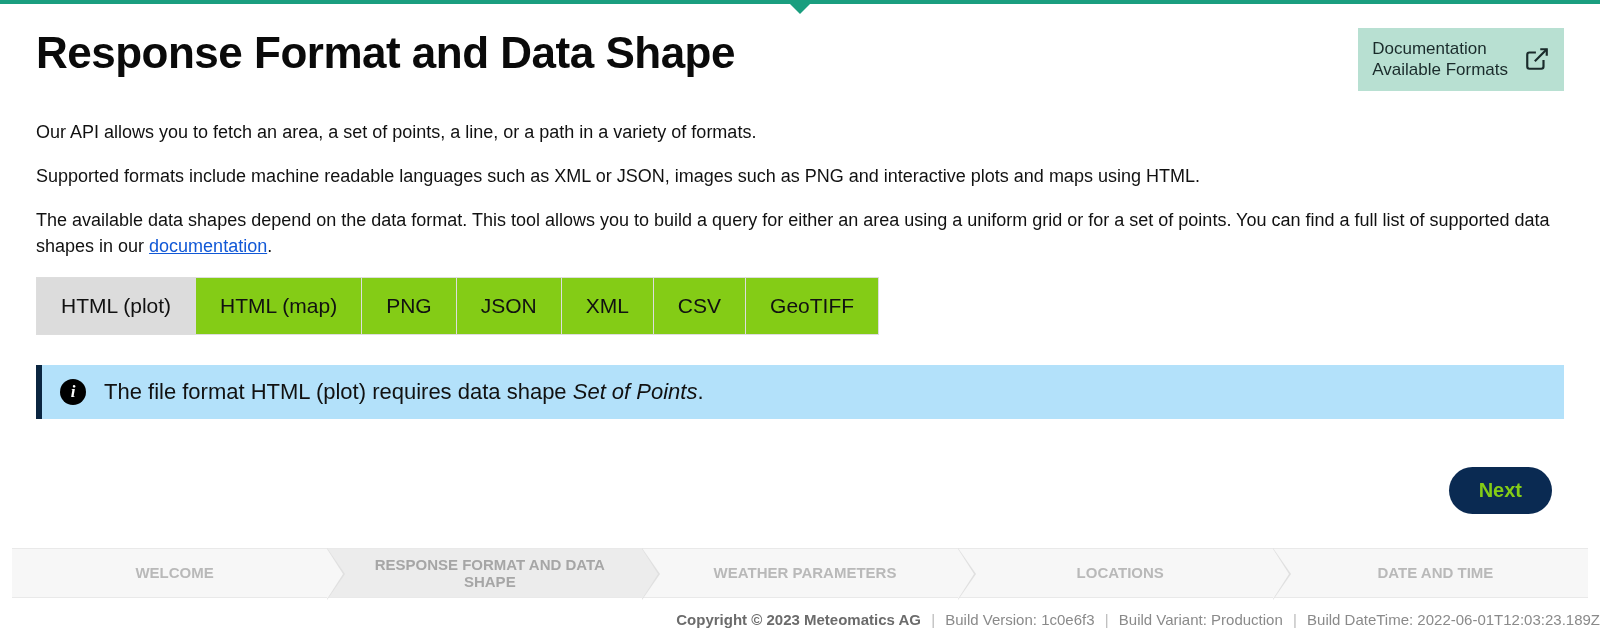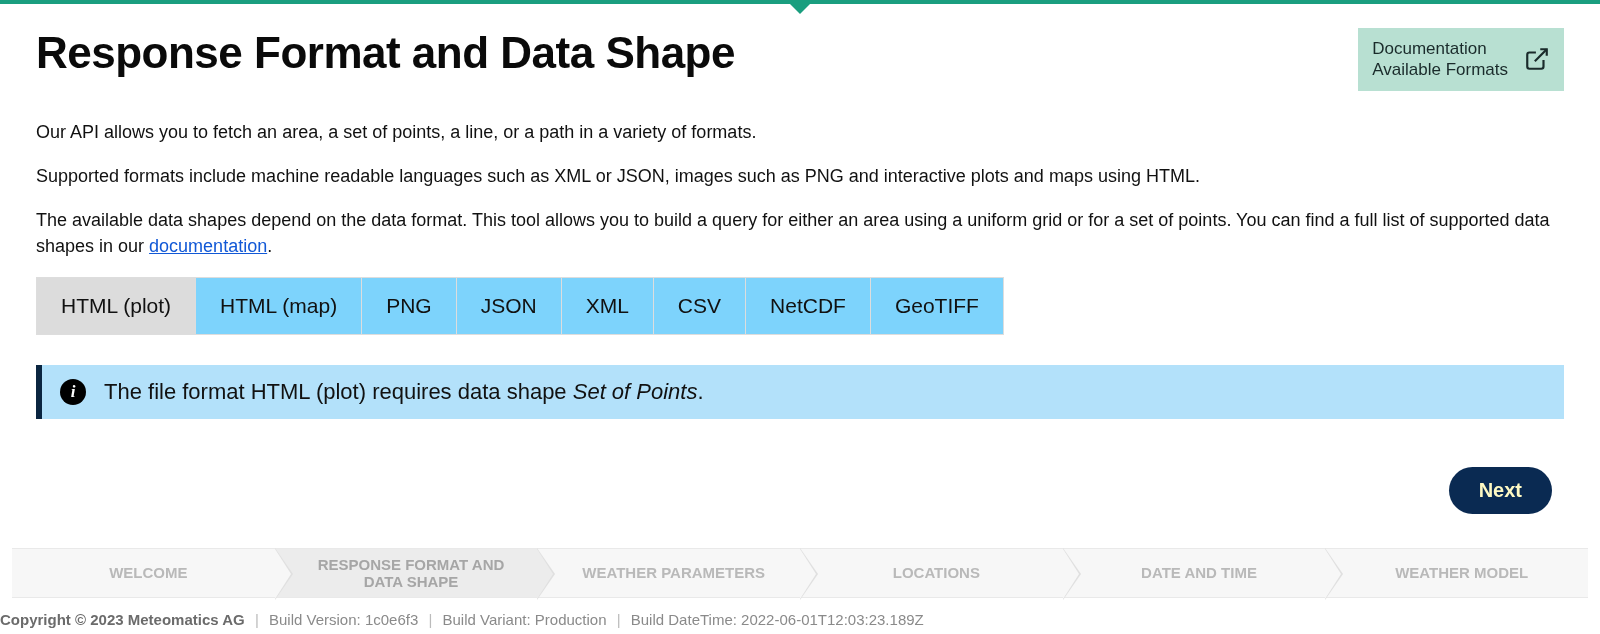--- a/index.html
+++ b/index.html
@@ -65,21 +65,21 @@
     border: 1px solid #ddd;
     margin-top: 12px;
     width: fit-content;
   }
   .tab {
     padding: 16px 24px;
     font-size: 21px;
     color: #111;
     border-right: 1px solid #ddd;
     cursor: pointer;
-    background: #7dd3fc;
+    background: #84cc16;
   }
   .tab:last-child { border-right: none; }
   .tab.active { background: #dcdcdc; }
   .info-banner {
     margin-top: 30px;
     background: #b3e1fa;
     border-left: 6px solid #0a2540;
     padding: 14px 18px;
     display: flex;
     align-items: center;
@@ -97,21 +97,21 @@
   }
   .info-banner em { font-style: italic; }
   .next-row {
     display: flex;
     justify-content: flex-end;
     margin-top: 48px;
     padding-right: 12px;
   }
   .next-btn {
     background: #0a2a52;
-    color: #fef9c3;
+    color: #84cc16;
     font-size: 20px;
     font-weight: 600;
     border: none;
     border-radius: 24px;
     padding: 12px 30px;
     cursor: pointer;
   }
   .stepper {
     position: absolute;
     bottom: 36px;
@@ -161,21 +161,21 @@
     border-bottom: 26px solid transparent;
     border-left: 18px solid #e0e0e0;
     z-index: 1;
   }
   .step.active::after { border-left-color: #ececec; }
   .step:last-child::after, .step:last-child::before { display: none; }
   .footer {
     position: absolute;
     bottom: 6px;
     left: 0; right: 0;
-    text-align: left;
+    text-align: right;
     font-size: 15px;
     color: #8a8a8a;
   }
   .footer .sep { margin: 0 6px; color: #bbb; }
   .footer strong { color: #6b6b6b; font-weight: 600; }
 </style>
 </head>
 <body>
 
 <div class="top-border"></div>
@@ -204,21 +204,20 @@
     </p>
   </div>
 
   <div class="tabs" id="tabs">
       <div class="tab active">HTML (plot)</div>
       <div class="tab">HTML (map)</div>
       <div class="tab">PNG</div>
       <div class="tab">JSON</div>
       <div class="tab">XML</div>
       <div class="tab">CSV</div>
-      <div class="tab">NetCDF</div>
       <div class="tab">GeoTIFF</div>
     </div>
 
   <div class="info-banner">
     <div class="icon">i</div>
     <div>
       <span>The file format HTML (plot) requires data shape </span><em>Set of Points</em><span>.</span>
     </div>
   </div>
 
@@ -226,21 +225,20 @@
     <button class="next-btn">Next</button>
   </div>
 </div>
 
 <div class="stepper" id="stepper">
     <div class="step">WELCOME</div>
     <div class="step active">RESPONSE FORMAT AND DATA SHAPE</div>
     <div class="step">WEATHER PARAMETERS</div>
     <div class="step">LOCATIONS</div>
     <div class="step">DATE AND TIME</div>
-    <div class="step">WEATHER MODEL</div>
   </div>
 
 <div class="footer">
   <strong>Copyright © 2023 Meteomatics AG</strong>
   <span class="sep">|</span>
   <span>Build Version: </span><span>1c0e6f3</span>
   <span class="sep">|</span>
   <span>Build Variant: </span><span>Production</span>
   <span class="sep">|</span>
   <span>Build DateTime: </span><span>2022-06-01T12:03:23.189Z</span>

